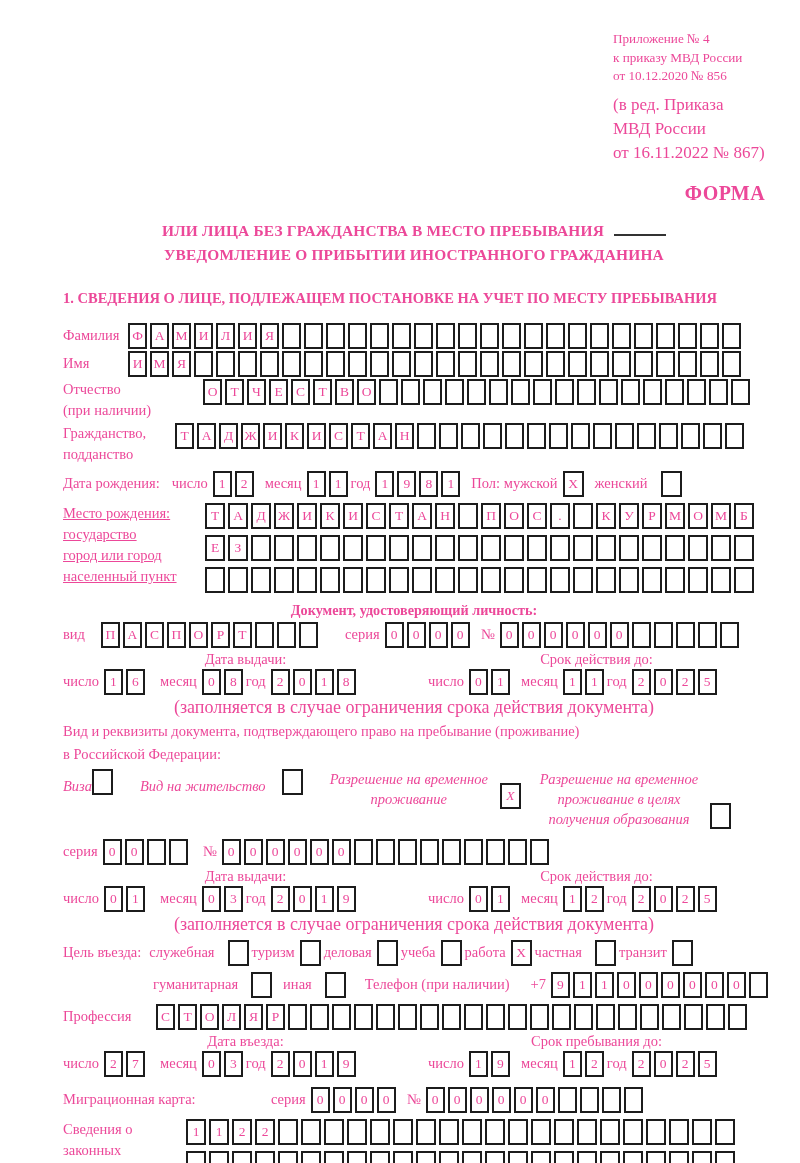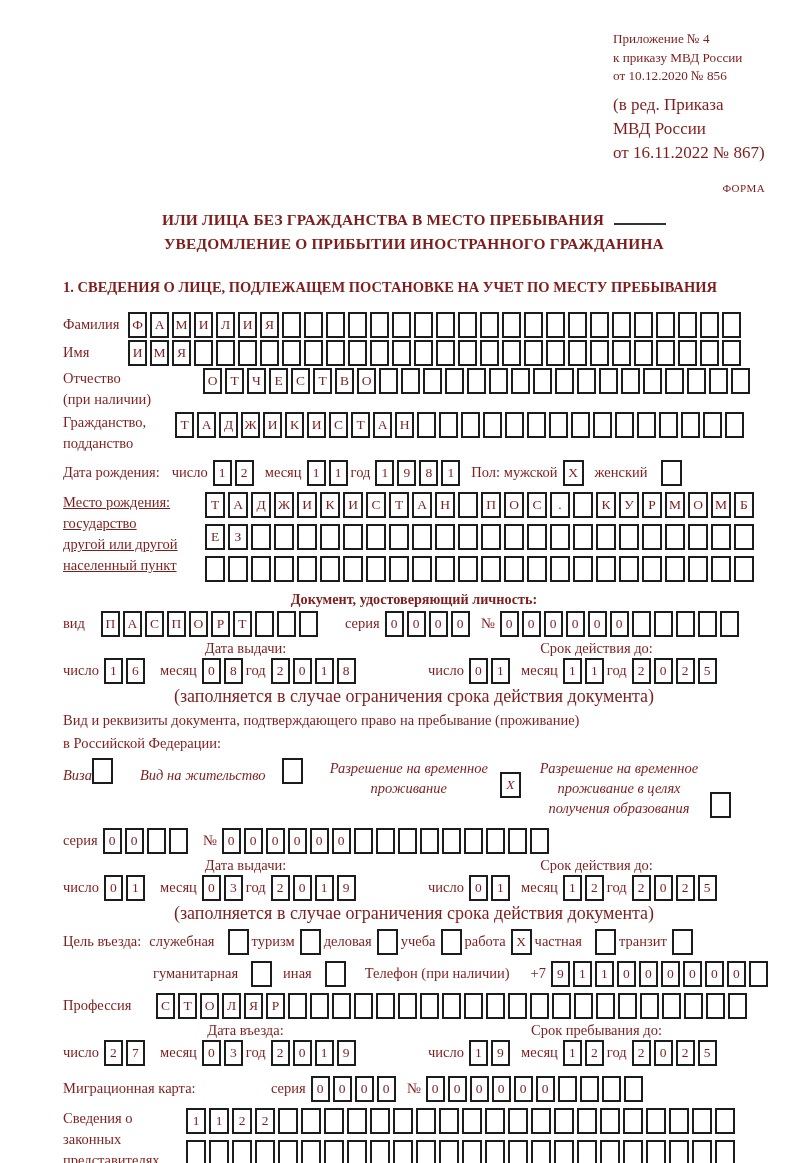--- a/index.html
+++ b/index.html
@@ -1,23 +1,23 @@
 <!DOCTYPE html>
 <html><head>
 <meta charset="utf-8">
 <style>
   html,body{margin:0;padding:0;background:#fff;}
   .page{
     width:800px;height:1163px;box-sizing:border-box;overflow:hidden;
-    padding:30px 35px 0 63px;background:#fff;color:#7f1d1d;position:relative;
+    padding:30px 35px 0 63px;background:#fff;color:#ec4899;position:relative;
     font-family:"Liberation Serif","DejaVu Serif",serif;font-size:14.5px;
   }
   .hdr{margin-left:550px;font-size:13.2px;line-height:1.42;}
   .hdr .amend{font-size:17px;margin-top:7px;}
-  .forma{text-align:right;font-weight:normal;font-size:11px;margin-top:16px;letter-spacing:.4px;}
+  .forma{text-align:right;font-weight:bold;font-size:20px;margin-top:16px;letter-spacing:.4px;}
   .title{text-align:center;font-weight:bold;font-size:15.4px;margin-top:14px;line-height:1.6;letter-spacing:.2px;}
   .uline{display:inline-block;width:52px;border-bottom:2px solid #333;margin-left:10px;vertical-align:baseline;}
   .sec{font-weight:bold;font-size:14.5px;margin-top:22px;white-space:nowrap;}
   .form{margin-top:16px;}
   .row{display:flex;align-items:center;margin-bottom:2px;}
   .rowtop{display:flex;align-items:flex-start;margin-bottom:2px;}
   .cells{display:flex;flex-shrink:0;}
   .cell{
     width:15px;height:22px;border:2px solid #1c1c1c;margin-right:3px;flex-shrink:0;
     text-align:center;line-height:22px;font-size:13.5px;background:#fff;
@@ -246,21 +246,21 @@
       <span class="gap8"></span>
       <span class="cells ckbox">
           <span class="cell"></span>
         </span>
     </div>
 
     <div class="rowtop mt6 stack3">
       <span class="lblcol w142">
         <div>Место рождения:</div>
         <div>государство</div>
-        <div>другой или другой</div>
+        <div>город или город</div>
         <div>населенный пункт</div>
       </span>
       <span>
         <span class="cells wide">
             <span class="cell">Т</span>
             <span class="cell">А</span>
             <span class="cell">Д</span>
             <span class="cell">Ж</span>
             <span class="cell">И</span>
             <span class="cell">К</span>

